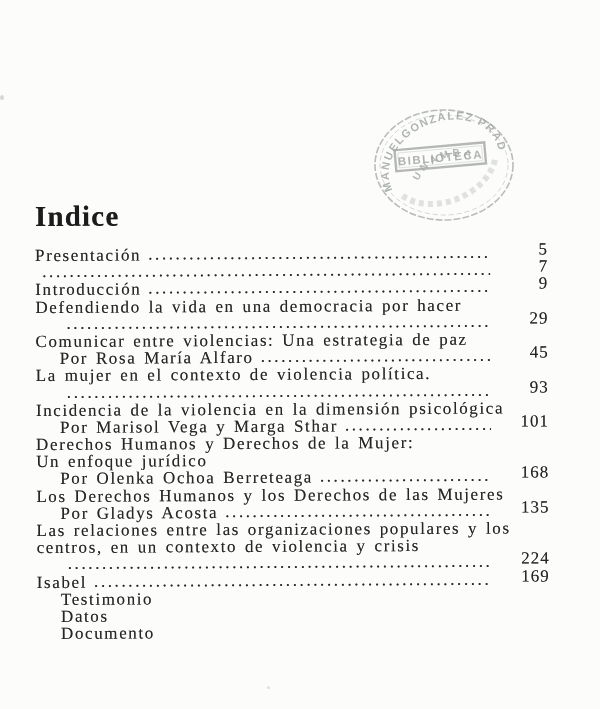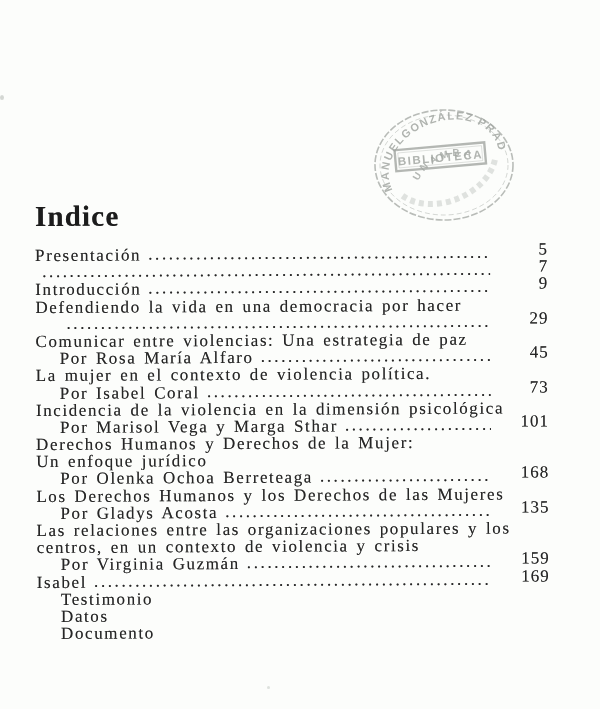--- a/index.html
+++ b/index.html
@@ -145,23 +145,22 @@
         </div>
         <div class="row ind">
           <span class="txt">Por Rosa María Alfaro</span>
           <span class="dots"></span>
           <span class="page">45</span>
         </div>
         <div class="row">
           <span class="txt">La mujer en el contexto de violencia política.</span>
         </div>
         <div class="row ind">
-          <span class="txt">Por Isabel Coral</span>
-          <span class="dots"></span>
-          <span class="page">73</span>
+          <span class="dots"></span>
+          <span class="page">93</span>
         </div>
         <div class="row">
           <span class="txt">Incidencia de la violencia en la dimensión psicológica</span>
         </div>
         <div class="row ind">
           <span class="txt">Por Marisol Vega y Marga Sthar</span>
           <span class="dots"></span>
           <span class="page">101</span>
         </div>
         <div class="row">
@@ -183,23 +182,22 @@
           <span class="dots"></span>
           <span class="page">135</span>
         </div>
         <div class="row">
           <span class="txt">Las relaciones entre las organizaciones populares y los</span>
         </div>
         <div class="row">
           <span class="txt">centros, en un contexto de violencia y crisis</span>
         </div>
         <div class="row ind">
-          <span class="txt">Por Virginia Guzmán</span>
-          <span class="dots"></span>
-          <span class="page">159</span>
+          <span class="dots"></span>
+          <span class="page">224</span>
         </div>
         <div class="row">
           <span class="txt">Isabel</span>
           <span class="dots"></span>
           <span class="page">169</span>
         </div>
         <div class="row ind">
           <span class="txt">Testimonio</span>
         </div>
         <div class="row ind">

